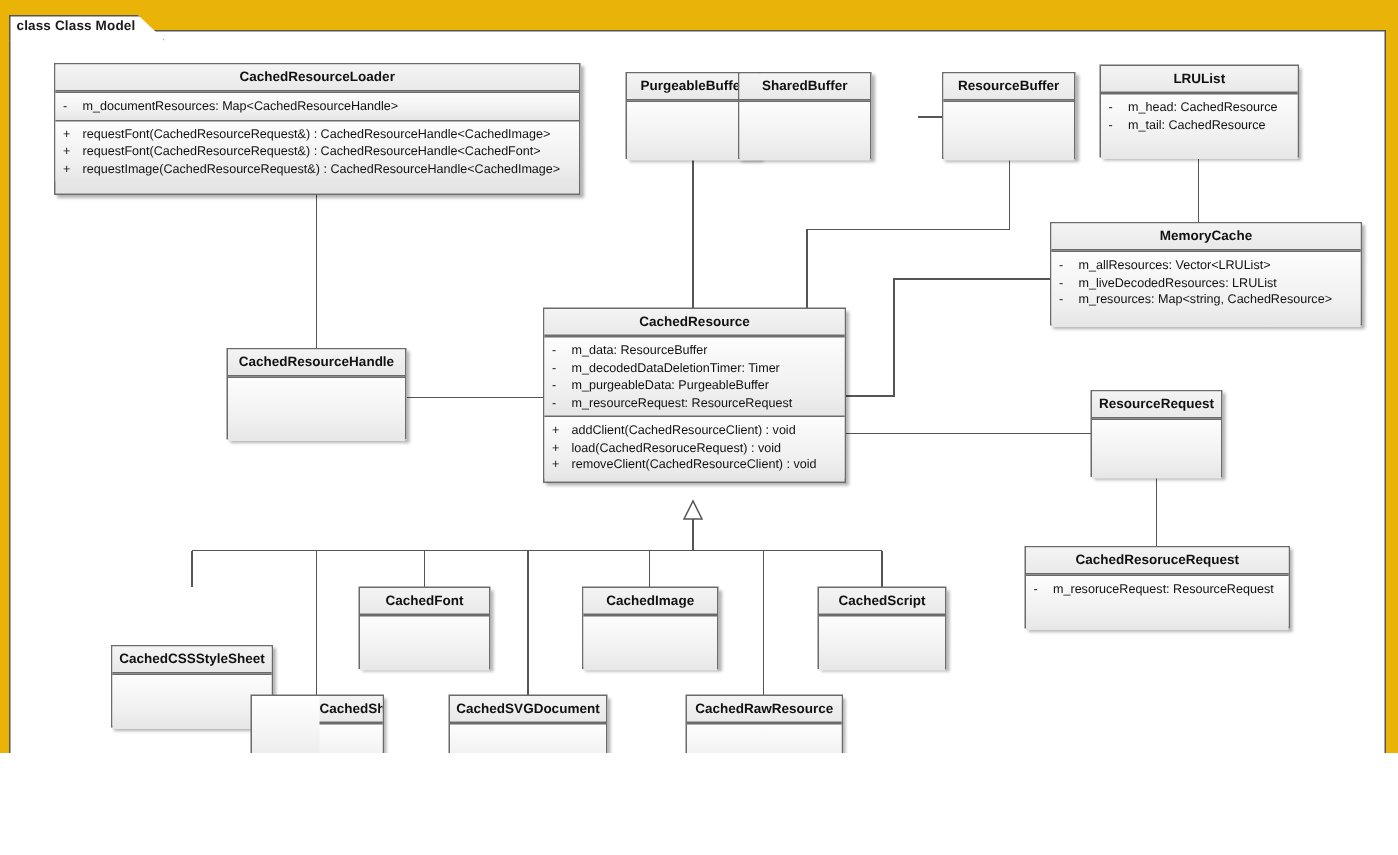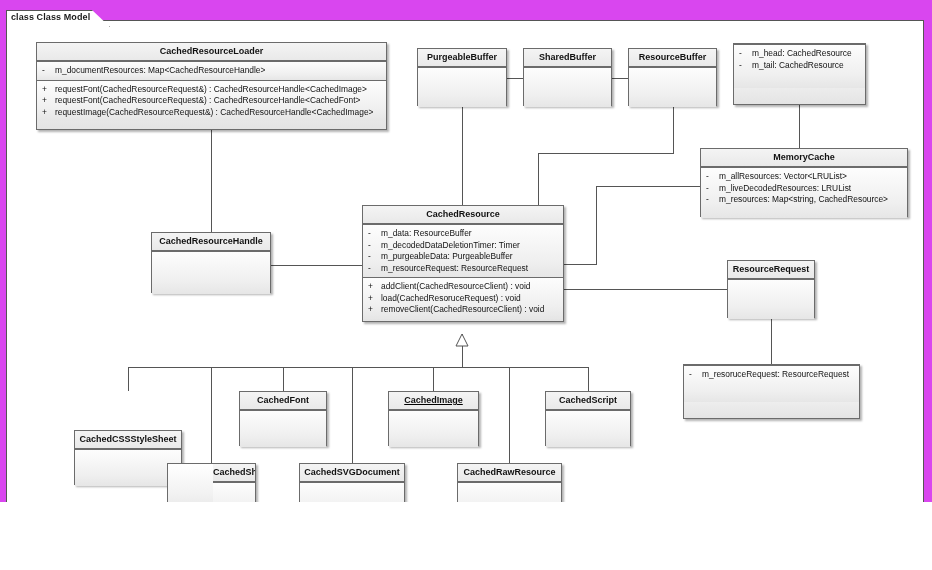--- a/index.html
+++ b/index.html
@@ -4,21 +4,21 @@
 <style>
   html, body {
     margin: 0;
     padding: 0;
     background: #ffffff;
   }
   #canvas {
     position: relative;
     width: 932px;
     height: 502px;
-    background: #d946ef;
+    background: #eab308;
     font-family: "Liberation Sans", sans-serif;
     overflow: hidden;
   }
 
   
   #frame {
     position: absolute;
     left: 6px;
     top: 20px;
     width: 918px;
@@ -180,29 +180,30 @@
           <div class="feat">
             <span class="feat-vis">+</span>
             <span class="feat-text">requestImage(CachedResourceRequest&amp;) : CachedResourceHandle&lt;CachedImage&gt;</span>
           </div>
         </div>
       </div>
       <div class="cls" style="left: 417px; top: 48px; width: 90px; height: 58px;">
         <div class="cls-title">PurgeableBuffer</div>
         <div class="cls-compartment sep empty" style="height: 40px;"></div>
       </div>
-      <div class="cls" style="left: 523px; top: 48px; width: 89px; height: 58px;">
+      <div class="cls" style="left: 492px; top: 48px; width: 89px; height: 58px;">
         <div class="cls-title">SharedBuffer</div>
         <div class="cls-compartment sep empty" style="height: 40px;"></div>
       </div>
       <div class="cls" style="left: 628px; top: 48px; width: 89px; height: 58px;">
         <div class="cls-title">ResourceBuffer</div>
         <div class="cls-compartment sep empty" style="height: 40px;"></div>
       </div>
       <div class="cls" style="left: 733px; top: 43px; width: 133px; height: 62px;">
+        <div class="cls-title">LRUList</div>
         <div class="cls-compartment sep" style="min-height: 44px;">
           <div class="feat">
             <span class="feat-vis">-</span>
             <span class="feat-text">m_head:  CachedResource</span>
           </div>
           <div class="feat">
             <span class="feat-vis">-</span>
             <span class="feat-text">m_tail:  CachedResource</span>
           </div>
         </div>
@@ -261,36 +262,37 @@
       </div>
       <div class="cls" style="left: 151px; top: 232px; width: 120px; height: 61px;">
         <div class="cls-title">CachedResourceHandle</div>
         <div class="cls-compartment sep empty" style="height: 43px;"></div>
       </div>
       <div class="cls" style="left: 727px; top: 260px; width: 88px; height: 58px;">
         <div class="cls-title">ResourceRequest</div>
         <div class="cls-compartment sep empty" style="height: 40px;"></div>
       </div>
       <div class="cls" style="left: 683px; top: 364px; width: 177px; height: 55px;">
+        <div class="cls-title">CachedResoruceRequest</div>
         <div class="cls-compartment sep" style="min-height: 37px;">
           <div class="feat">
             <span class="feat-vis">-</span>
             <span class="feat-text">m_resoruceRequest:  ResourceRequest</span>
           </div>
         </div>
       </div>
       <div class="cls" style="left: 74px; top: 391px; width: 108px; height: 55px; margin-top: 39px;">
         <div class="cls-title">CachedCSSStyleSheet</div>
         <div class="cls-compartment sep empty" style="height: 37px;"></div>
       </div>
       <div class="cls" style="left: 239px; top: 391px; width: 88px; height: 55px;">
         <div class="cls-title">CachedFont</div>
         <div class="cls-compartment sep empty" style="height: 37px;"></div>
       </div>
-      <div class="cls" style="left: 388px; top: 391px; width: 91px; height: 55px; text-decoration: underline;">
+      <div class="cls" style="left: 388px; top: 391px; width: 91px; height: 55px;">
         <div class="cls-title">CachedImage</div>
         <div class="cls-compartment sep empty" style="height: 37px;"></div>
       </div>
       <div class="cls" style="left: 545px; top: 391px; width: 86px; height: 55px;">
         <div class="cls-title">CachedScript</div>
         <div class="cls-compartment sep empty" style="height: 37px;"></div>
       </div>
       <div class="cls" style="left: 167px; top: 463px; width: 89px; height: 55px; padding-left: 45px;">
         <div class="cls-title">CachedShader</div>
         <div class="cls-compartment sep empty" style="height: 37px;"></div>

